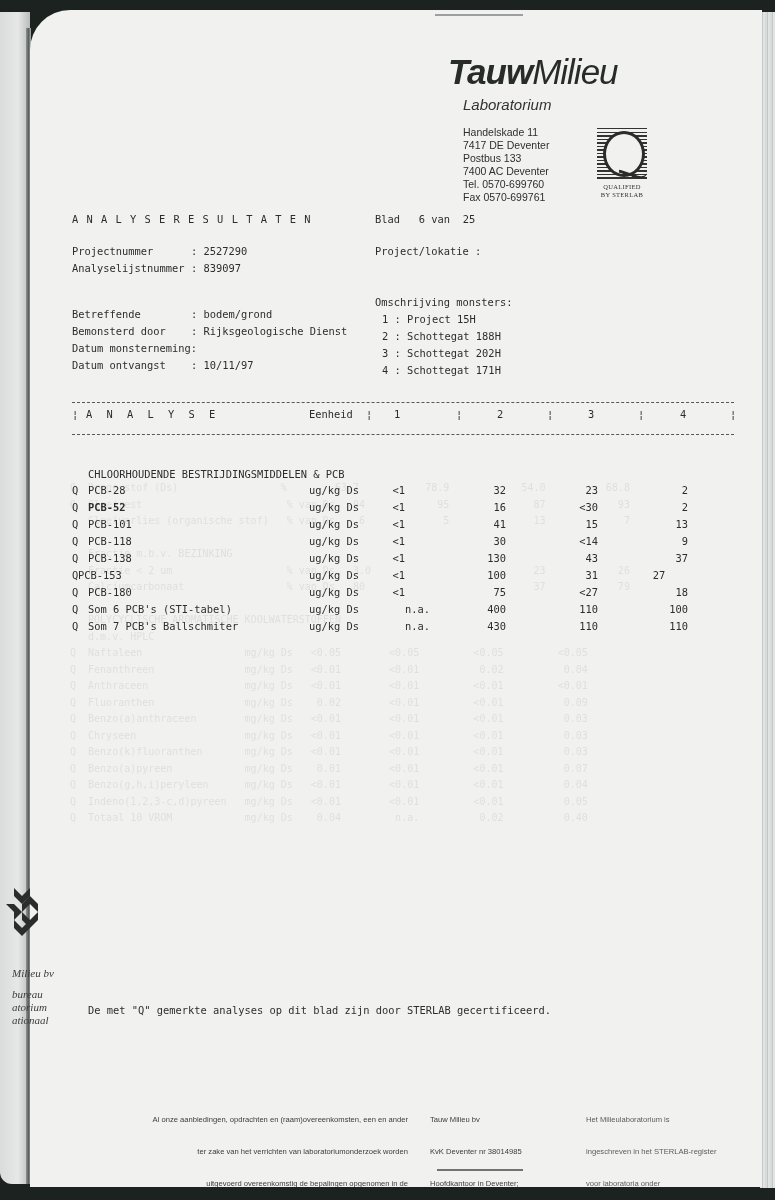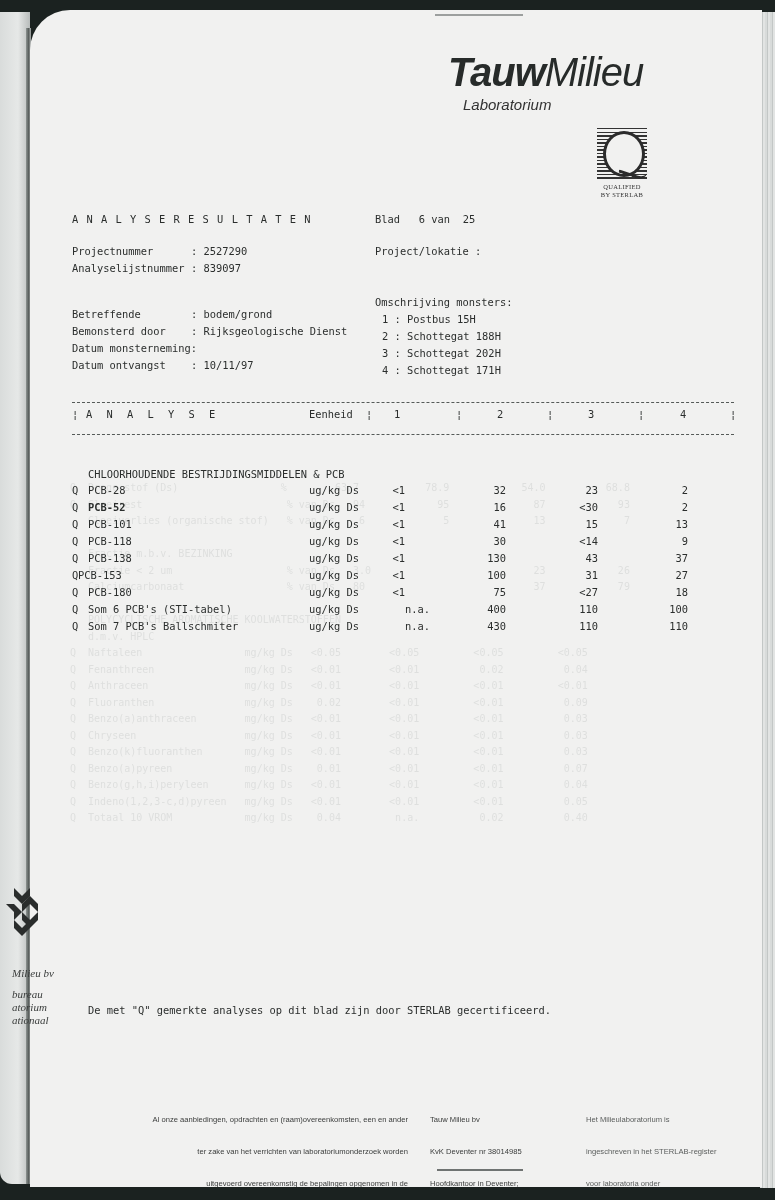--- a/index.html
+++ b/index.html
@@ -33,21 +33,21 @@
     .top-mark {
       position: absolute; left: 435px; top: 14px; width: 88px; height: 2px; background: #9c9f9e;
     }
     .bottom-mark {
       position: absolute; left: 437px; top: 1169px; width: 86px; height: 2px; background: #6f7372;
     }
     .abs { position: absolute; white-space: pre; }
     
     .brand {
       position: absolute; left: 418px; top: 42px;
-      font-family: "Liberation Sans", sans-serif; font-size: 40px; color: #272b2a;
+      font-family: "Liberation Sans", sans-serif; font-size: 35px; color: #272b2a;
       letter-spacing: -1px; font-style: italic; line-height: 40px;
     }
     .brand .b1 { font-weight: bold; }
     .brand .b2 { font-weight: normal; }
     .lab {
       position: absolute; left: 433px; top: 86px;
       font-family: "Liberation Sans", sans-serif; font-style: italic; font-size: 15px; color: #333;
     }
     .addr {
       position: absolute; left: 433px; top: 116px;
@@ -123,20 +123,28 @@
 Q  Benzo(a)anthraceen        mg/kg Ds   &lt;0.01        &lt;0.01         &lt;0.01          0.03
 Q  Chryseen                  mg/kg Ds   &lt;0.01        &lt;0.01         &lt;0.01          0.03
 Q  Benzo(k)fluoranthen       mg/kg Ds   &lt;0.01        &lt;0.01         &lt;0.01          0.03
 Q  Benzo(a)pyreen            mg/kg Ds    0.01        &lt;0.01         &lt;0.01          0.07
 Q  Benzo(g,h,i)peryleen      mg/kg Ds   &lt;0.01        &lt;0.01         &lt;0.01          0.04
 Q  Indeno(1,2,3-c,d)pyreen   mg/kg Ds   &lt;0.01        &lt;0.01         &lt;0.01          0.05
 Q  Totaal 10 VROM            mg/kg Ds    0.04         n.a.          0.02          0.40</div>
 
   <div class="brand"><span class="b1">Tauw</span><span class="b2">Milieu</span></div>
   <div class="lab">Laboratorium</div>
+  <div class="addr">
+    <div>Handelskade 11</div>
+    <div>7417 DE Deventer</div>
+    <div>Postbus 133</div>
+    <div>7400 AC Deventer</div>
+    <div>Tel. 0570-699760</div>
+    <div>Fax 0570-699761</div>
+  </div>
   <div class="qlogo">
     <div class="qbox">
       <div class="qcircle"></div>
       <div class="qtail"></div>
     </div>
     <div class="qtxt">
       <div>QUALIFIED</div>
       <div>BY STERLAB</div>
     </div>
   </div>
@@ -147,21 +155,21 @@
   <div class="abs mono" style="left:42px; top:235px;"><span>Projectnummer     </span> <span>:</span> <span>2527290</span></div>
   <div class="abs mono" style="left:42px; top:252px;"><span>Analyselijstnummer</span> <span>:</span> <span>839097</span></div>
   <div class="abs mono" style="left:345px; top:235px;">Project/lokatie :</div>
 
   <div class="abs mono" style="left:42px; top:298px;"><span>Betreffende       </span> <span>:</span> <span>bodem/grond</span></div>
   <div class="abs mono" style="left:42px; top:315px;"><span>Bemonsterd door   </span> <span>:</span> <span>Rijksgeologische Dienst</span></div>
   <div class="abs mono" style="left:42px; top:332px;"><span>Datum monsterneming</span><span>:</span></div>
   <div class="abs mono" style="left:42px; top:349px;"><span>Datum ontvangst   </span> <span>:</span> <span>10/11/97</span></div>
 
   <div class="abs mono" style="left:345px; top:286px;">Omschrijving monsters:</div>
-  <div class="abs mono" style="left:352px; top:303px;"><span>1</span> : <span>Postbus 15H</span></div>
+  <div class="abs mono" style="left:352px; top:303px;"><span>1</span> : <span>Project 15H</span></div>
   <div class="abs mono" style="left:352px; top:320px;"><span>2</span> : <span>Schottegat 188H</span></div>
   <div class="abs mono" style="left:352px; top:337px;"><span>3</span> : <span>Schottegat 202H</span></div>
   <div class="abs mono" style="left:352px; top:354px;"><span>4</span> : <span>Schottegat 171H</span></div>
 
   <div class="dash" style="left:42px; top:392px;"></div>
   <div class="row mono" style="top:398px;">
     <span class="c" style="left:42px;">¦</span>
     <span class="c" style="left:56px; letter-spacing:4px;">A N A L Y S E</span>
     <span class="c" style="left:279px;">Eenheid</span>
     <span class="c" style="left:336px;">¦</span>
@@ -224,21 +232,21 @@
       <span class="c r" style="left:510px; width:58px;">43</span>
       <span class="c r" style="left:600px; width:58px;">37</span>
     </div>
     <div class="row mono" style="top:559px;">
       <span class="c" style="left:42px;">Q</span>
       <span class="c" style="left:48px;">PCB-153</span>
       <span class="c" style="left:279px;">ug/kg Ds</span>
       <span class="c r" style="left:350px; width:25px;">&lt;1</span>
       <span class="c r" style="left:420px; width:56px;">100</span>
       <span class="c r" style="left:510px; width:58px;">31</span>
-      <span class="c r" style="left:600px; width:58px;">27</span>
+      <span class="c r" style="left:600px; width:58px;text-align:center;">27</span>
     </div>
     <div class="row mono" style="top:576px;">
       <span class="c" style="left:42px;">Q</span>
       <span class="c" style="left:58px;">PCB-180</span>
       <span class="c" style="left:279px;">ug/kg Ds</span>
       <span class="c r" style="left:350px; width:25px;">&lt;1</span>
       <span class="c r" style="left:420px; width:56px;">75</span>
       <span class="c r" style="left:510px; width:58px;">&lt;27</span>
       <span class="c r" style="left:600px; width:58px;">18</span>
     </div>

